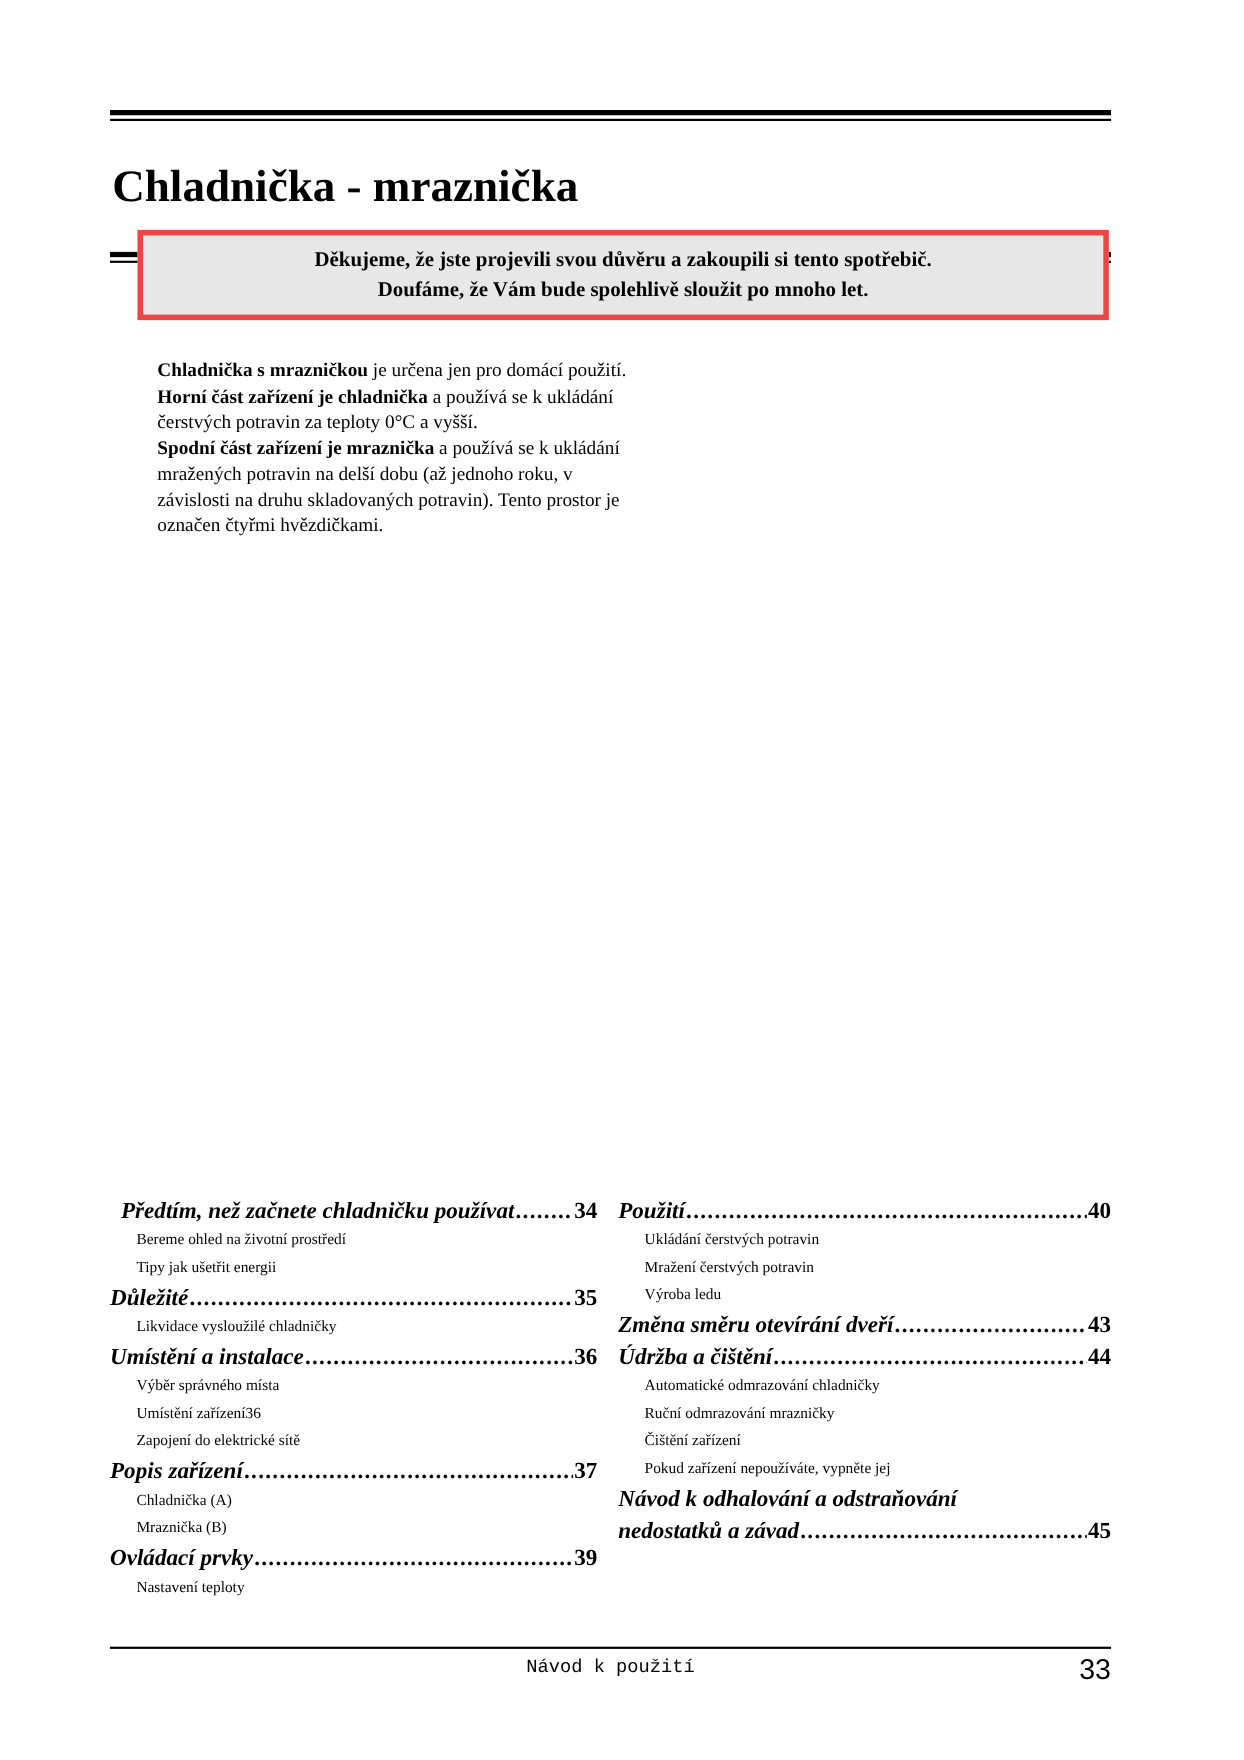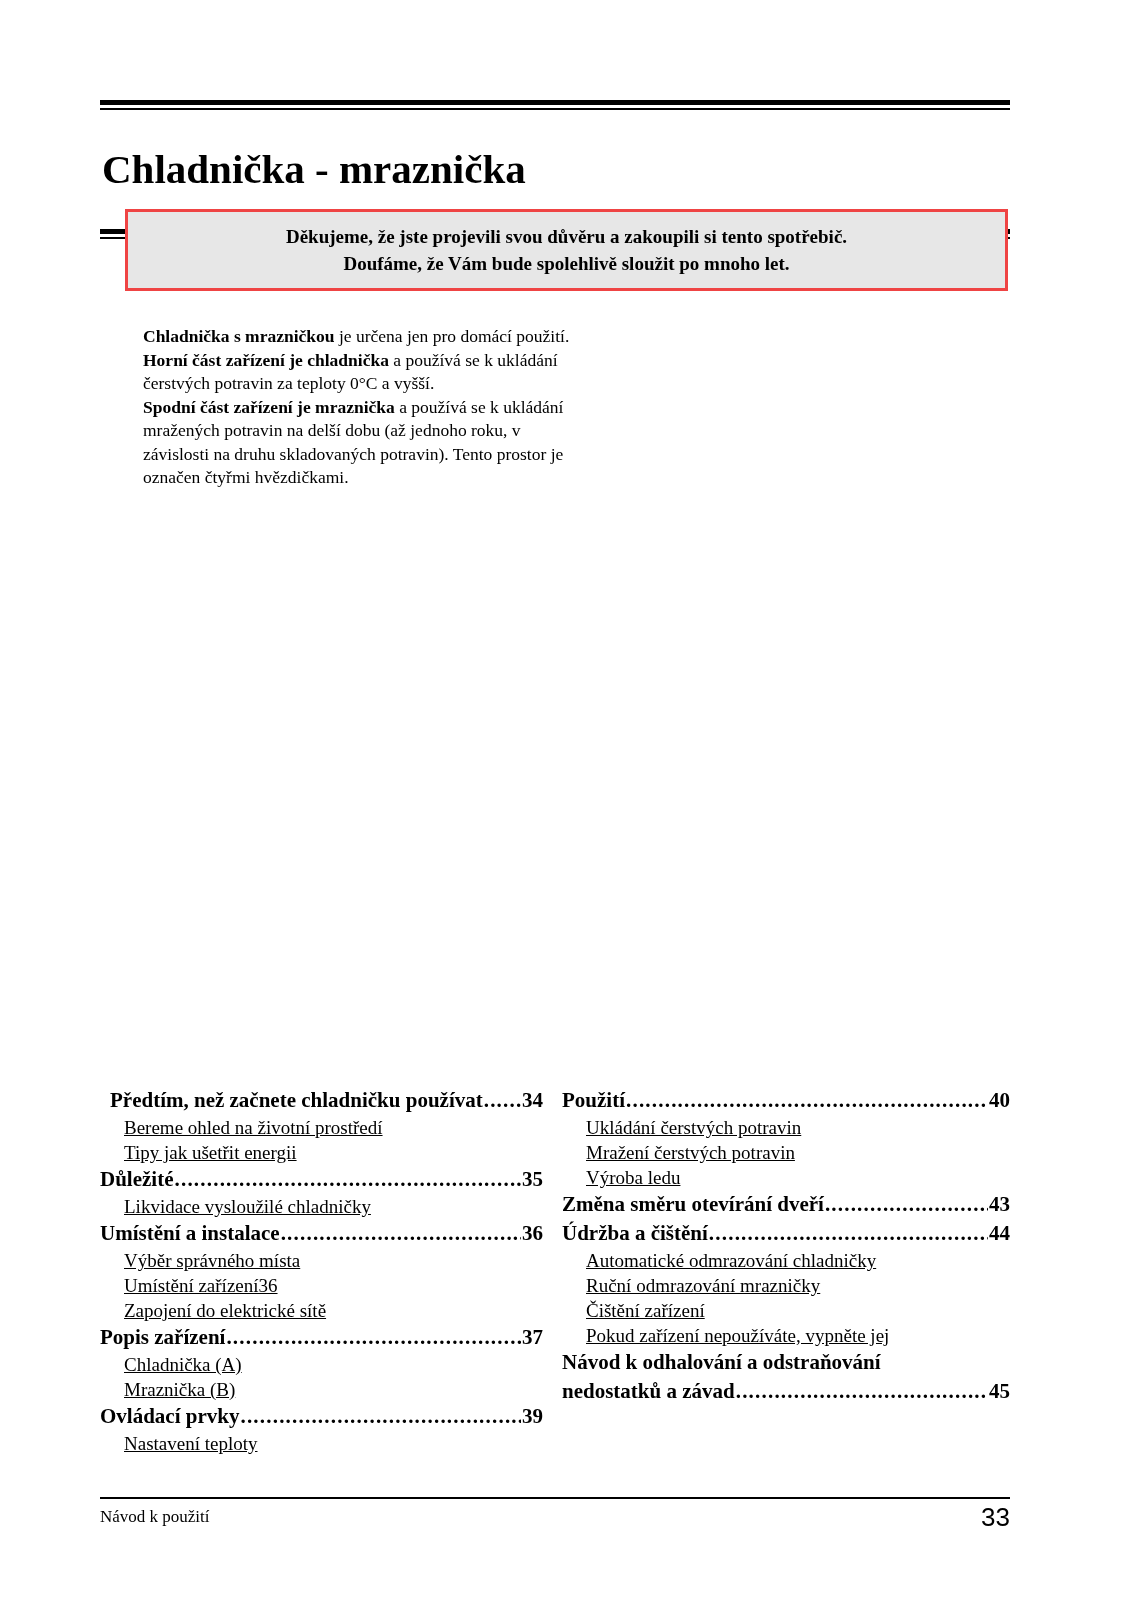--- a/index.html
+++ b/index.html
@@ -56,21 +56,21 @@
   }
 
   
   .thanks-box {
     position: absolute;
     left: 125px;
     top: 209px;
     width: 883px;
     height: 82px;
     background: #e7e7e7;
-    border: 3px solid #ef4444;
+    border: 5px solid #ef4444;
     box-sizing: border-box;
     display: flex;
     flex-direction: column;
     align-items: center;
     justify-content: center;
   }
   .thanks-line {
     font-family: "Liberation Serif", serif;
     font-weight: bold;
     font-size: 19px;
@@ -110,39 +110,38 @@
     display: flex;
     flex-direction: row;
     align-items: baseline;
     font-family: "Liberation Serif", serif;
     font-weight: bold;
     font-size: 21px;
     line-height: 29px;
     white-space: nowrap;
   }
   .toc-h.indent-first { padding-left: 10px; }
-  .toc-h .lbl { flex: 0 0 auto; }
+  .toc-h .lbl { flex: 0 0 auto; font-style: italic; }
   .toc-h .leader {
     flex: 1 1 auto;
     overflow: hidden;
     white-space: nowrap;
     margin: 0 1px;
     letter-spacing: 1.2px;
     font-weight: bold;
   }
   .toc-h .pg { flex: 0 0 auto; }
   .toc-h.nodots .leader { visibility: hidden; }
 
   .toc-sub {
     font-family: "Liberation Serif", serif;
-    font-size: 19px;
+    font-size: 14px;
     line-height: 25px;
     padding-left: 24px;
     white-space: nowrap;
-    text-decoration: underline;
   }
 
   
   .footer-rule {
     position: absolute;
     left: 100px;
     top: 1497px;
     width: 910px;
     height: 2px;
     background: #000000;
@@ -152,22 +151,22 @@
     left: 100px;
     top: 1504px;
     width: 910px;
     height: 30px;
   }
   .footer-center {
     position: absolute;
     left: 0;
     top: 0;
     width: 910px;
-    text-align: left;
-    font-family: Liberation Serif, serif;
+    text-align: center;
+    font-family: Liberation Mono, monospace;
     font-size: 17px;
     line-height: 26px;
   }
   .footer-page {
     position: absolute;
     right: 0;
     top: 0;
     font-family: "Liberation Sans", sans-serif;
     font-size: 26px;
     line-height: 26px;

